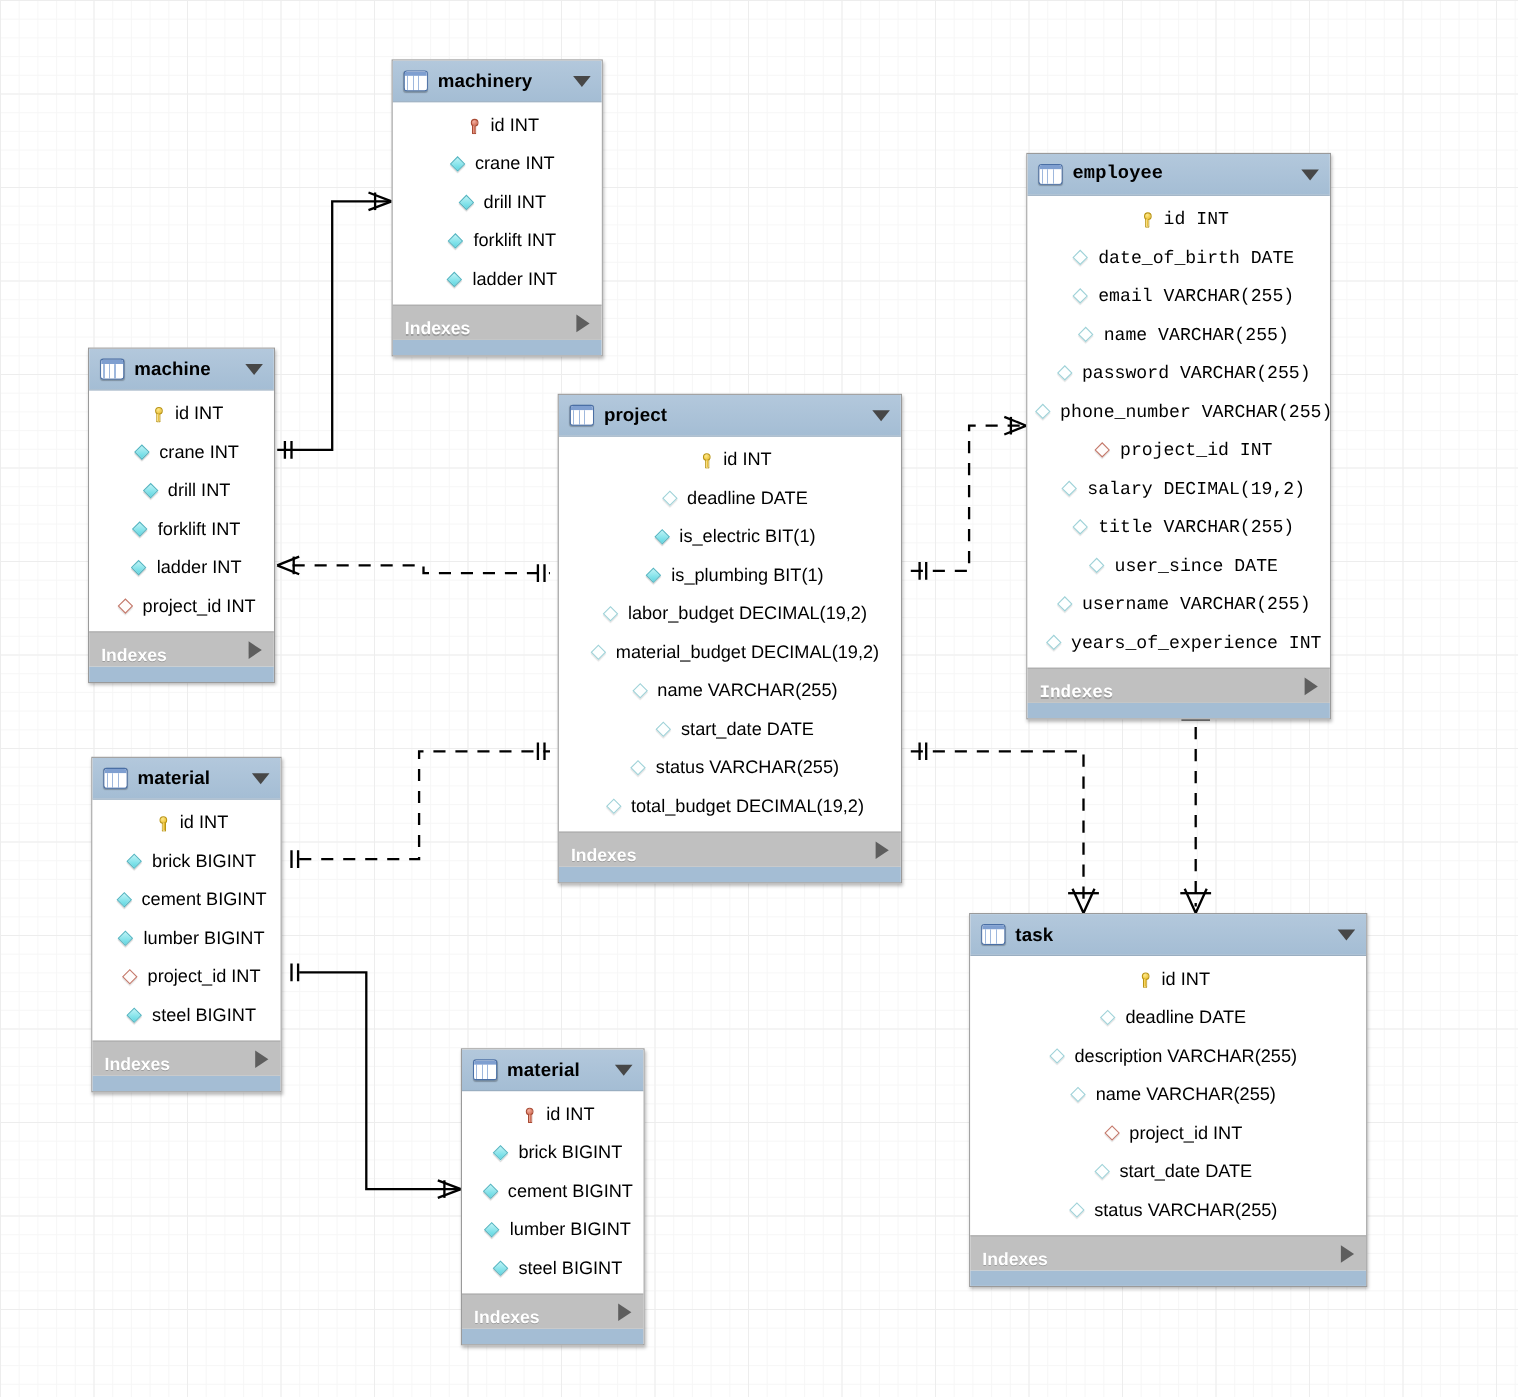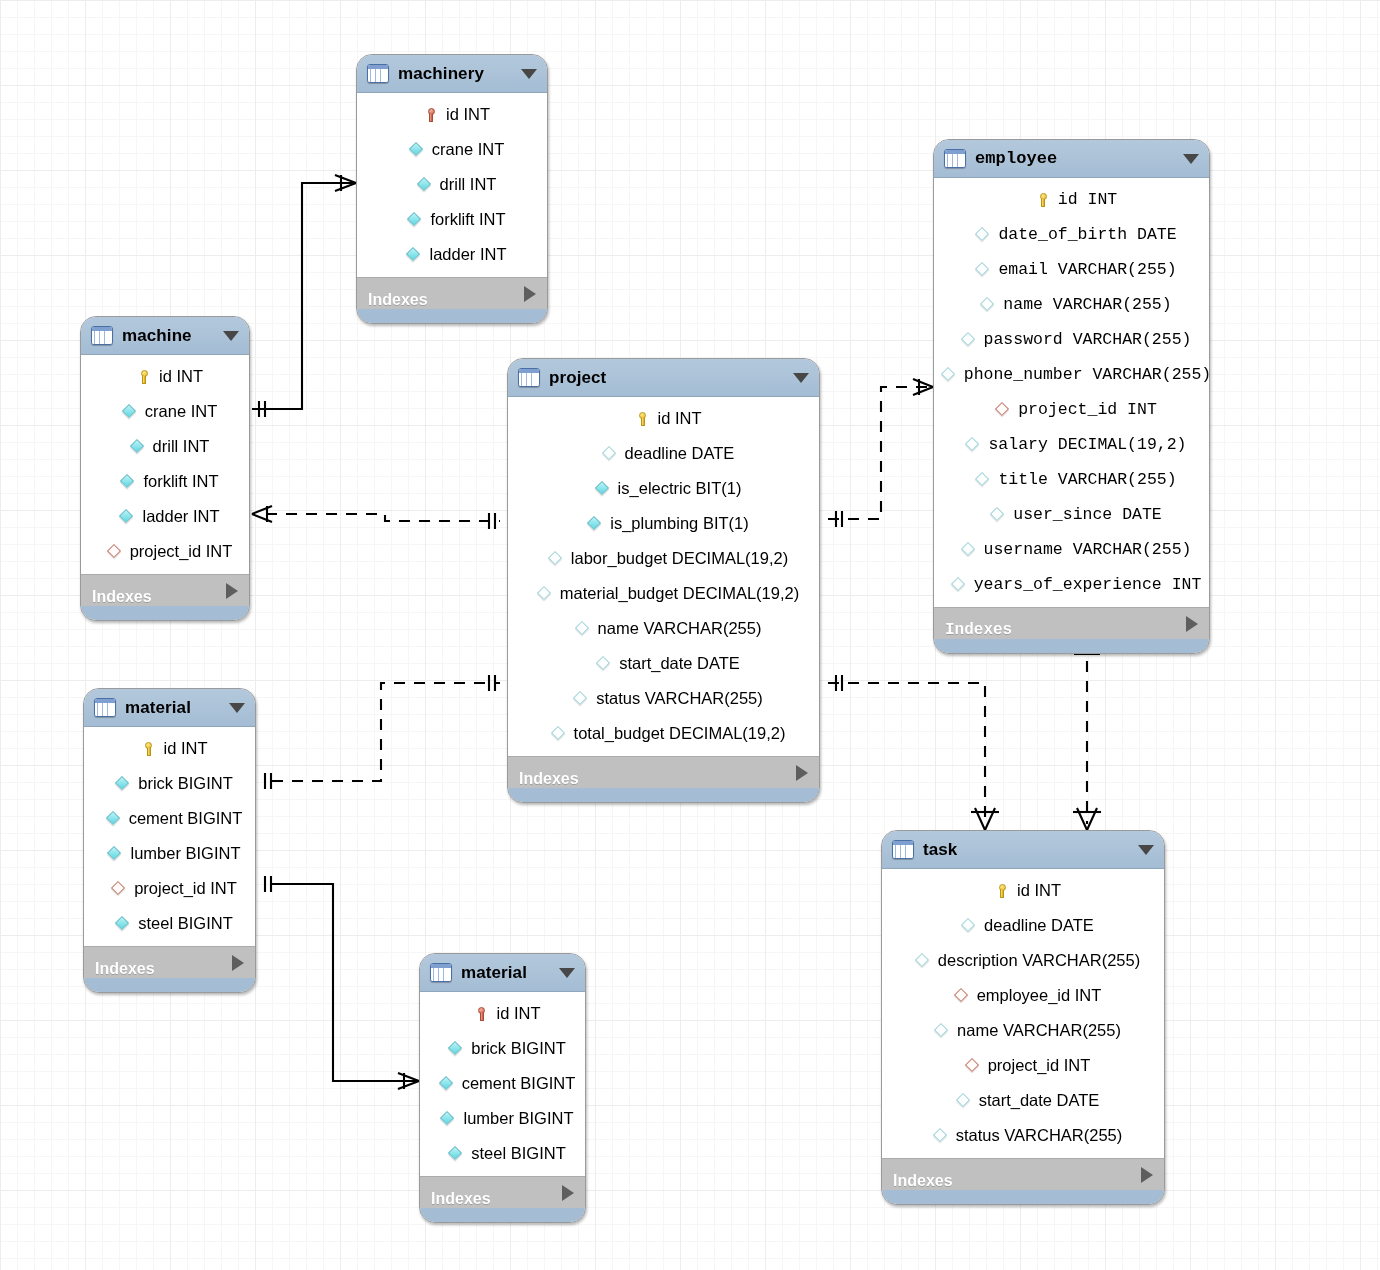--- a/index.html
+++ b/index.html
@@ -16,21 +16,21 @@
     font-family:"Liberation Sans", sans-serif;
   }
 
   
   #wires{position:absolute;left:0;top:0;width:1380px;height:1270px;z-index:1;pointer-events:none;}
 
   
   .tbl{
     position:absolute;z-index:5;
     border:1px solid #9a9a9a;
-    border-radius:16px;
+    border-radius:0;
     background:#ffffff;
     box-shadow:1px 2px 3px rgba(0,0,0,.28);
     overflow:hidden;
     box-sizing:border-box;
   }
   .thead{
     height:37px;
     background:linear-gradient(to bottom,#b3c8dc 0%,#a4bdd4 100%);
     border-bottom:1px solid #8fa6bb;
     display:flex;align-items:center;
@@ -434,42 +434,38 @@
           <span class="ci dia"></span>
           <span>steel BIGINT</span>
         </div>
       </div>
       <div class="tidx">
         <span>Indexes</span>
         <span class="tri"></span>
       </div>
       <div class="tfoot"></div>
     </div>
-    <div class="tbl" style="left: 881px; top: 830px; width: 284px;">
+    <div class="tbl" style="left: 881px; top: 830px; width: 362px;">
       <div class="thead">
         <span class="ticon"></span>
         <span class="tname">task</span>
         <span class="tcaret"></span>
       </div>
       <div class="cols">
         <div class="col">
           <span class="ci key"></span>
           <span>id INT</span>
         </div>
         <div class="col">
           <span class="ci diao"></span>
           <span>deadline DATE</span>
         </div>
         <div class="col">
           <span class="ci diao"></span>
           <span>description VARCHAR(255)</span>
-        </div>
-        <div class="col">
-          <span class="ci fk"></span>
-          <span>employee_id INT</span>
         </div>
         <div class="col">
           <span class="ci diao"></span>
           <span>name VARCHAR(255)</span>
         </div>
         <div class="col">
           <span class="ci fk"></span>
           <span>project_id INT</span>
         </div>
         <div class="col">

